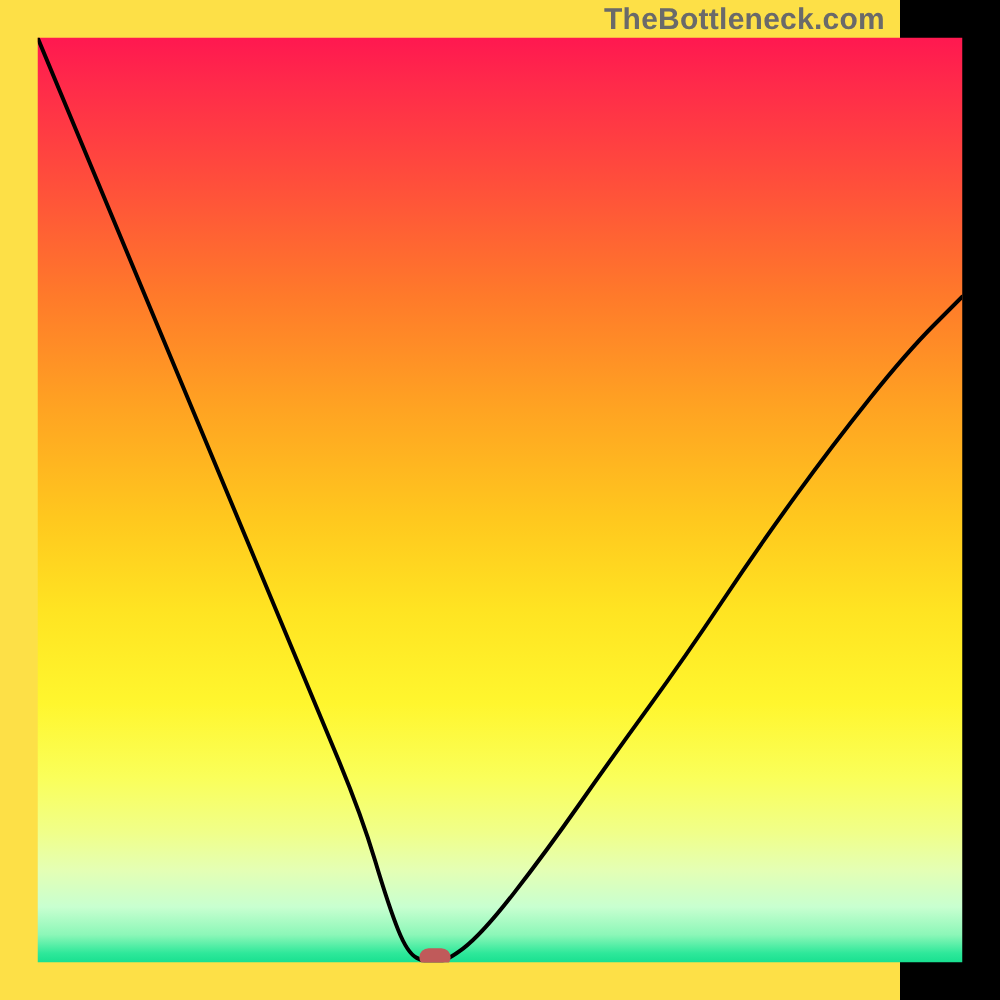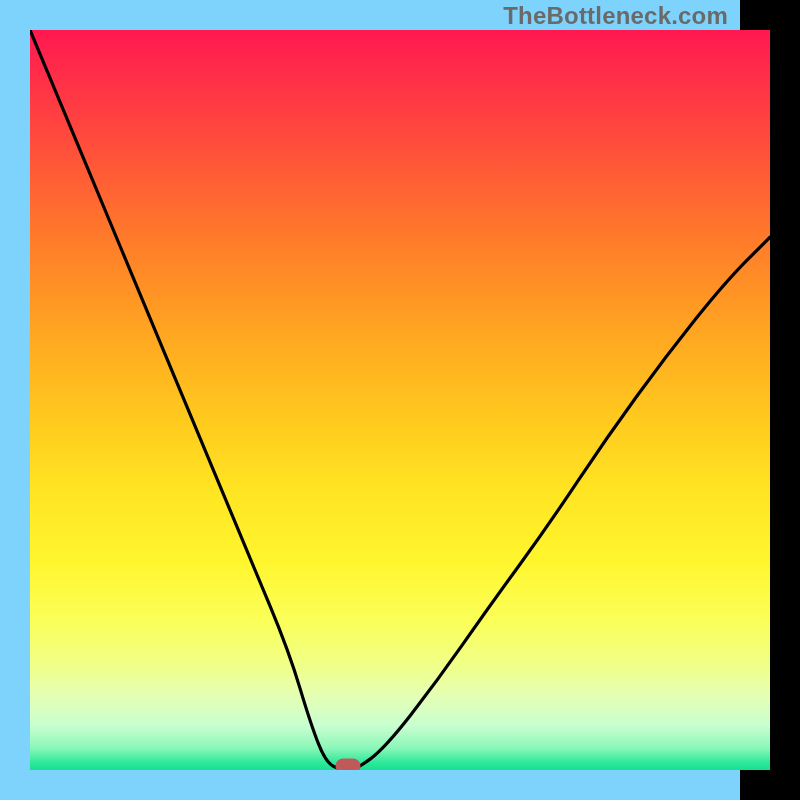--- a/index.html
+++ b/index.html
@@ -10,22 +10,21 @@
     overflow: hidden;
     background: #000;
     font-family: Arial, Helvetica, sans-serif;
   }
   .frame {
     position: absolute;
     top: 0;
     left: 0;
     width: 720px;
     height: 800px;
-    background: #7dd3fc;
-    padding-left: 20px;
+    background: #fde047;
   }
   .watermark {
     position: absolute;
     top: 2px;
     right: 12px;
     font-size: 24px;
     font-weight: 600;
     color: #6a6a6a;
     letter-spacing: 0.2px;
     z-index: 10;

